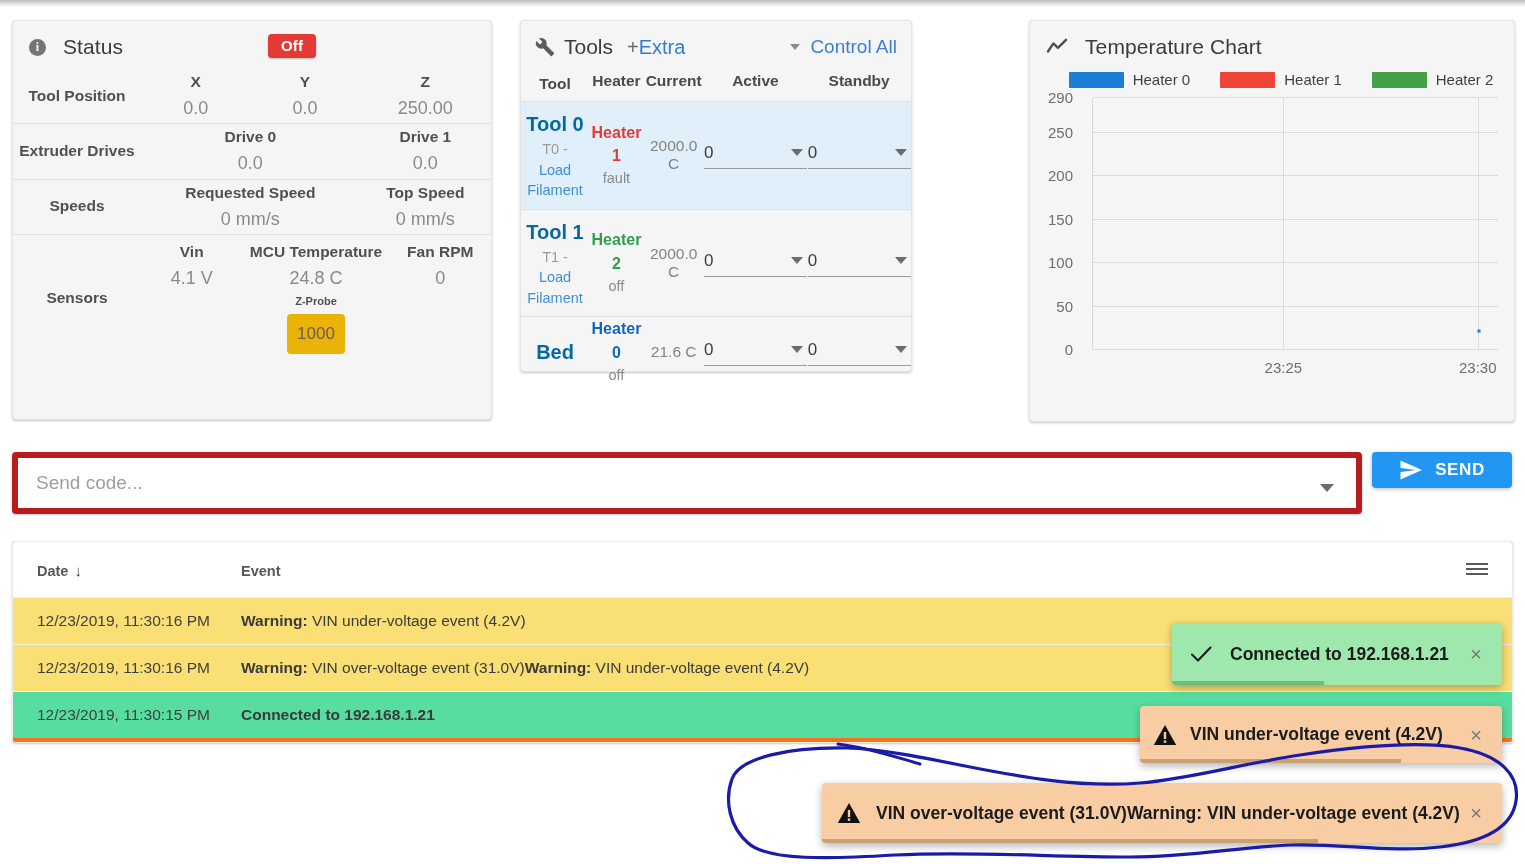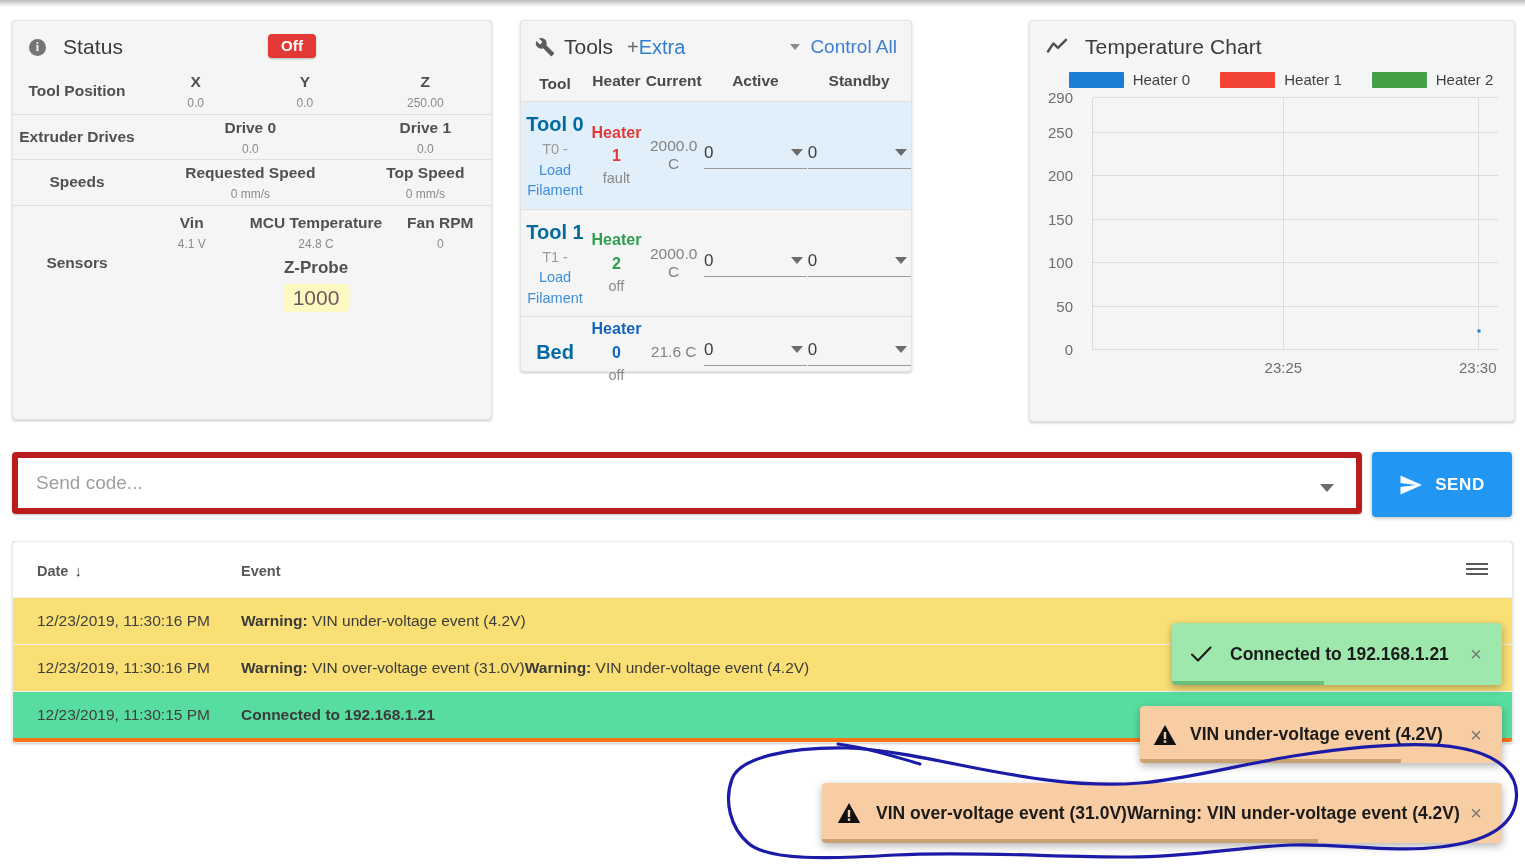--- a/index.html
+++ b/index.html
@@ -62,27 +62,27 @@
   .status-table td { padding: 0; vertical-align: middle; }
   .srow { border-top: 1px solid #e0e0e0; }
   .srow:first-child { border-top: none; }
   .slabel {
     width: 128px; text-align: center;
     font-size: 15.5px; font-weight: bold; color: #505050;
     line-height: 1.7;
   }
   .scell { text-align: center; }
   .scell .h { font-size: 15.5px; font-weight: bold; color: #505050; display:block; line-height: 1.62; }
-  .scell .v { font-size: 12px; color: #8a8a8a; display:block; line-height: 1.62; }
+  .scell .v { font-size: 18px; color: #8a8a8a; display:block; line-height: 1.62; }
   .zprobe-wrap { text-align: center; padding-bottom: 8px; }
-  .zprobe-h { font-size: 17px; font-weight: bold; color: #505050; line-height: 1.6; }
+  .zprobe-h { font-size: 11px; font-weight: bold; color: #505050; line-height: 1.6; }
   .zprobe-v {
     display: inline-block; margin-top: 3px;
-    background: #fef9c3; color: #6d5a5c;
-    border-radius: 4px; padding: 2px 10px; font-size: 21px;
+    background: #eab308; color: #6d5a5c;
+    border-radius: 4px; padding: 10px 10px; font-size: 17px;
   }
 
   
   .tools-title-row { display: flex; align-items: center; padding: 14px 16px 8px 14px; position: relative; }
   .tools-title-row .ttl { font-size: 21px; color: #3b3b3b; margin-left: 9px; }
   .plus-sign { color: #6b6b6b; font-size: 20px; margin-left: 14px; }
   .link-blue { color: #2f7fd1; font-size: 20px; margin-left: 0; cursor: pointer; }
   .ctrl-all-wrap { position: absolute; right: 14px; top: 15px; display: flex; align-items: center; gap: 10px; }
   .caret-sm {
     width: 0; height: 0; border-left: 5px solid transparent; border-right: 5px solid transparent;
@@ -144,21 +144,21 @@
     box-shadow: 0 1px 3px rgba(0,0,0,.13), 0 1px 2px rgba(0,0,0,.10);
     display: flex; align-items: center; padding: 0 18px;
   }
   .code-input .ph { color: #9e9e9e; font-size: 19px; }
   .code-caret {
     position: absolute; right: 22px; top: 26px;
     width: 0; height: 0; border-left: 7px solid transparent; border-right: 7px solid transparent;
     border-top: 8px solid #6c6c6c;
   }
   .send-btn {
-    position: absolute; left: 1360px; top: 0; width: 140px; height: 65px;
+    position: absolute; left: 1360px; top: 0; width: 140px; height: 36px;
     background: #2196f3; color: #fff; border: none; border-radius: 4px;
     box-shadow: 0 1px 4px rgba(0,0,0,.28);
     display: flex; align-items: center; justify-content: center; gap: 12px;
     font-size: 17px; font-weight: bold; letter-spacing: .6px; cursor: pointer;
   }
   .send-ico { width: 24px; height: 20px; display:block; }
 
   
   .logcard {
     position: absolute; left: 12px; top: 541px; width: 1501px; height: 202px;

